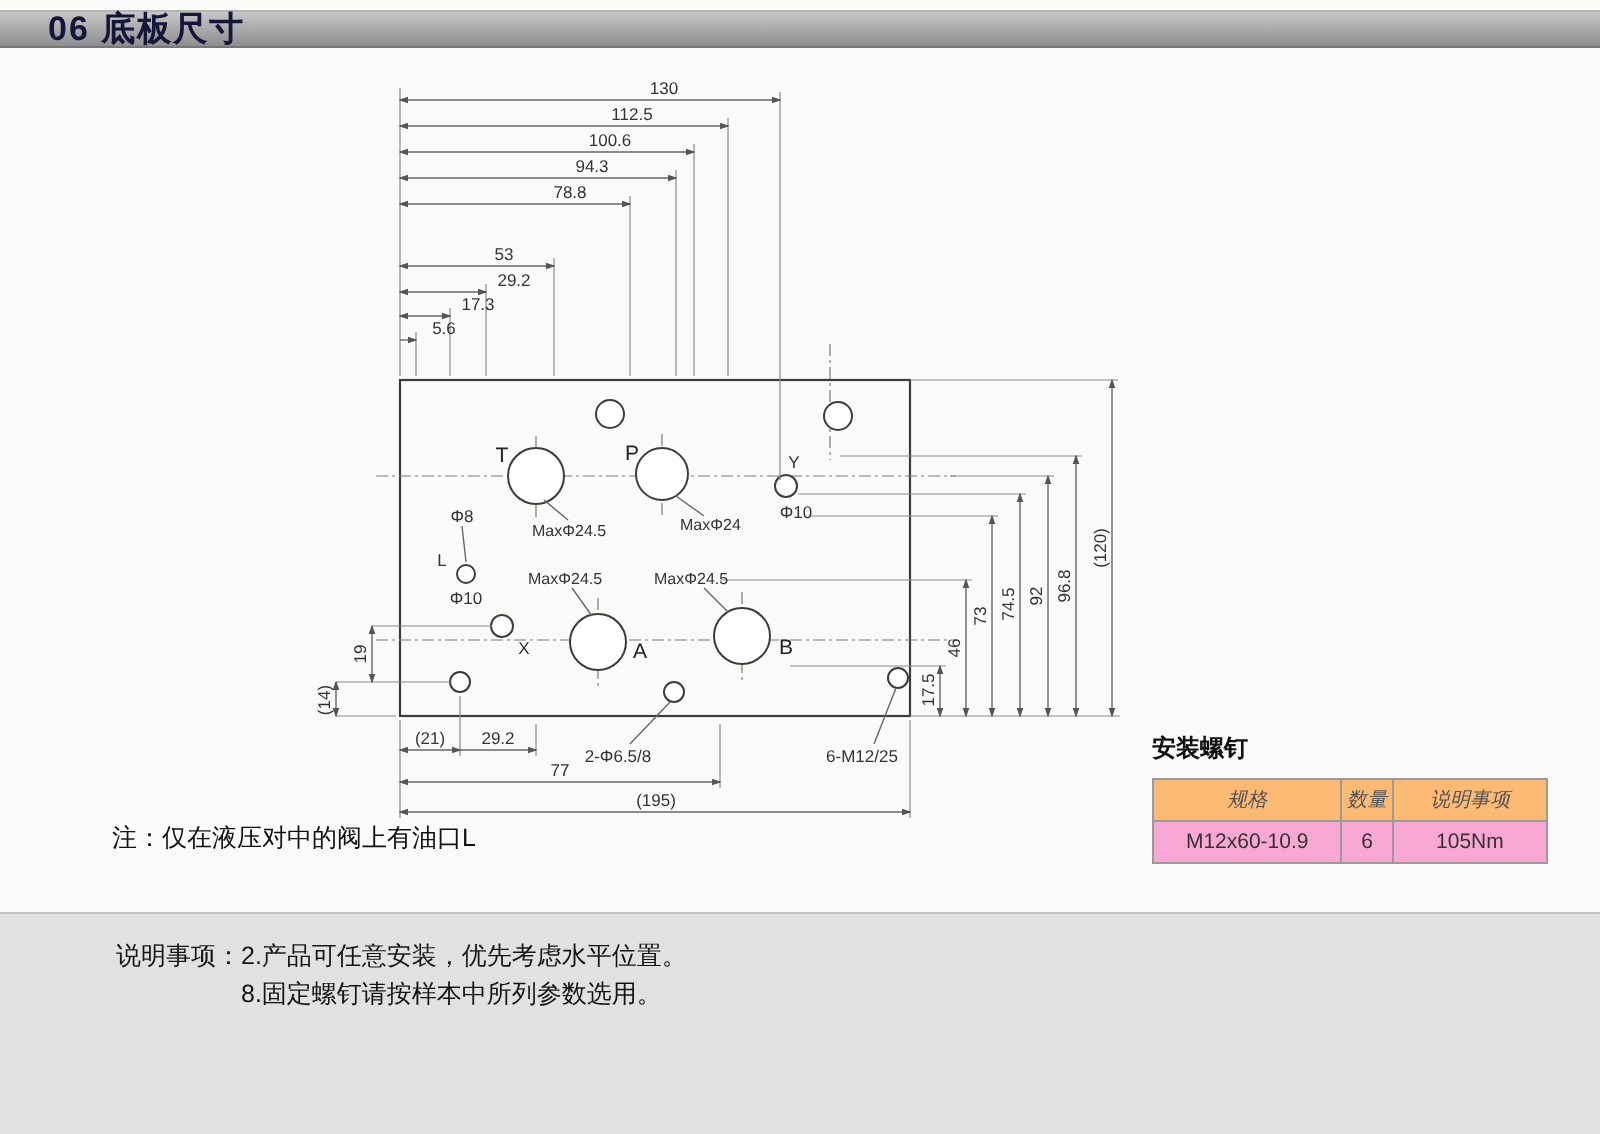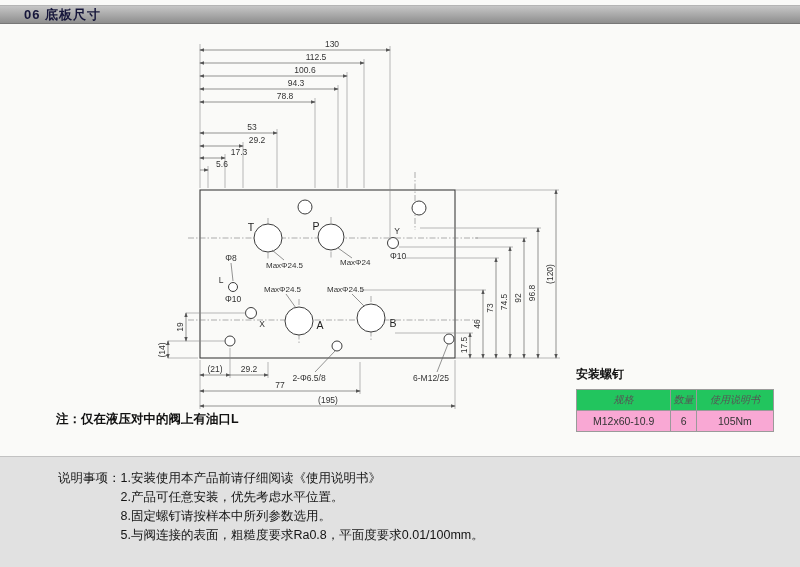--- a/index.html
+++ b/index.html
@@ -9,42 +9,42 @@
     background:#fafaf8;
     font-family:"Liberation Sans","DejaVu Sans",sans-serif;
     overflow:hidden;
   }
   .titlebar {
     position:absolute; top:5px; left:0; width:800px; height:19px;
     background:linear-gradient(180deg,#c6c6c6,#8e8e8e);
     border-top:1px solid #b5b5b5; border-bottom:1px solid #777;
     display:flex; align-items:center; padding-left:24px;
   }
-  .titlebar span { font-size:13px; font-weight:bold; color:#16163a; letter-spacing:1px; }
+  .titlebar span { font-size:17px; font-weight:bold; color:#16163a; letter-spacing:1px; }
 
   svg.drawing { position:absolute; top:0; left:0; }
   svg text { font-size:8.5px; fill:#333; }
   svg text.port { font-size:10.5px; fill:#222; }
   svg text.small { font-size:8px; }
   .solid { stroke:#3c3c3c; stroke-width:1.1; fill:none; }
   .holes { stroke:#3c3c3c; stroke-width:1; fill:#ffffff; }
   .dash  { stroke:#7a7a7a; stroke-width:0.6; fill:none; stroke-dasharray:6 2 1.5 2; }
   .ext   { stroke:#8b8b8b; stroke-width:0.6; fill:none; }
   .dim   { stroke:#666; stroke-width:0.7; fill:none; }
   .lead  { stroke:#666; stroke-width:0.7; fill:none; }
 
   .plate-note {
     position:absolute; left:56px; top:411px;
-    font-size:12.5px; color:#111; font-weight:700;
+    font-size:12.5px; color:#111; font-weight:400;
   }
   .screw-block { position:absolute; left:564px; top:366px; width:198px;margin-left:12px; }
   .screw-title { font-size:12px; font-weight:bold; color:#111; margin-bottom:6px; }
   table.screw { border-collapse:collapse; width:100%; }
   table.screw th, table.screw td { border:1px solid #9a9a9a; height:21px; text-align:center; }
-  table.screw th { background:#22c55e; color:#555; font-weight:normal; font-style:italic; font-size:10px; }
+  table.screw th { background:#fdba74; color:#555; font-weight:normal; font-style:italic; font-size:10px; }
   table.screw td { background:#f9a8d4; color:#333; font-size:10.5px; }
   .col-spec { width:88px; } .col-qty { width:24px; } .col-torque { width:72px; }
 
   .footer {
     position:absolute; left:0; top:456px; width:800px; height:111px;
     background:#e1e1e1; border-top:1px solid #c2c2c2;
     padding:12px 0 0 58px;
   }
   .footer-row { display:flex; align-items:flex-start; }
   .footer-heading { font-size:12.5px; color:#141414; white-space:nowrap; line-height:19px; }
@@ -211,36 +211,34 @@
 
 <div class="plate-note">注：仅在液压对中的阀上有油口L</div>
 
 <div class="screw-block">
   <div class="screw-title">安装螺钉</div>
   <table class="screw">
     <thead>
       <tr>
         <th class="col-spec">规格</th>
         <th class="col-qty">数量</th>
-        <th class="col-torque">使用说明书</th>
+        <th class="col-torque">说明事项</th>
       </tr>
     </thead>
     <tbody>
       <tr>
         <td>M12x60-10.9</td>
         <td>6</td>
         <td>105Nm</td>
       </tr>
     </tbody>
   </table>
 </div>
 
 <footer class="footer">
   <div class="footer-row">
     <span class="footer-heading">说明事项：</span>
     <div class="footer-items">
-      <div>1.安装使用本产品前请仔细阅读《使用说明书》</div>
       <div>2.产品可任意安装，优先考虑水平位置。</div>
       <div>8.固定螺钉请按样本中所列参数选用。</div>
-      <div>5.与阀连接的表面，粗糙度要求Ra0.8，平面度要求0.01/100mm。</div>
     </div>
   </div>
 </footer>
 
 </body></html>

